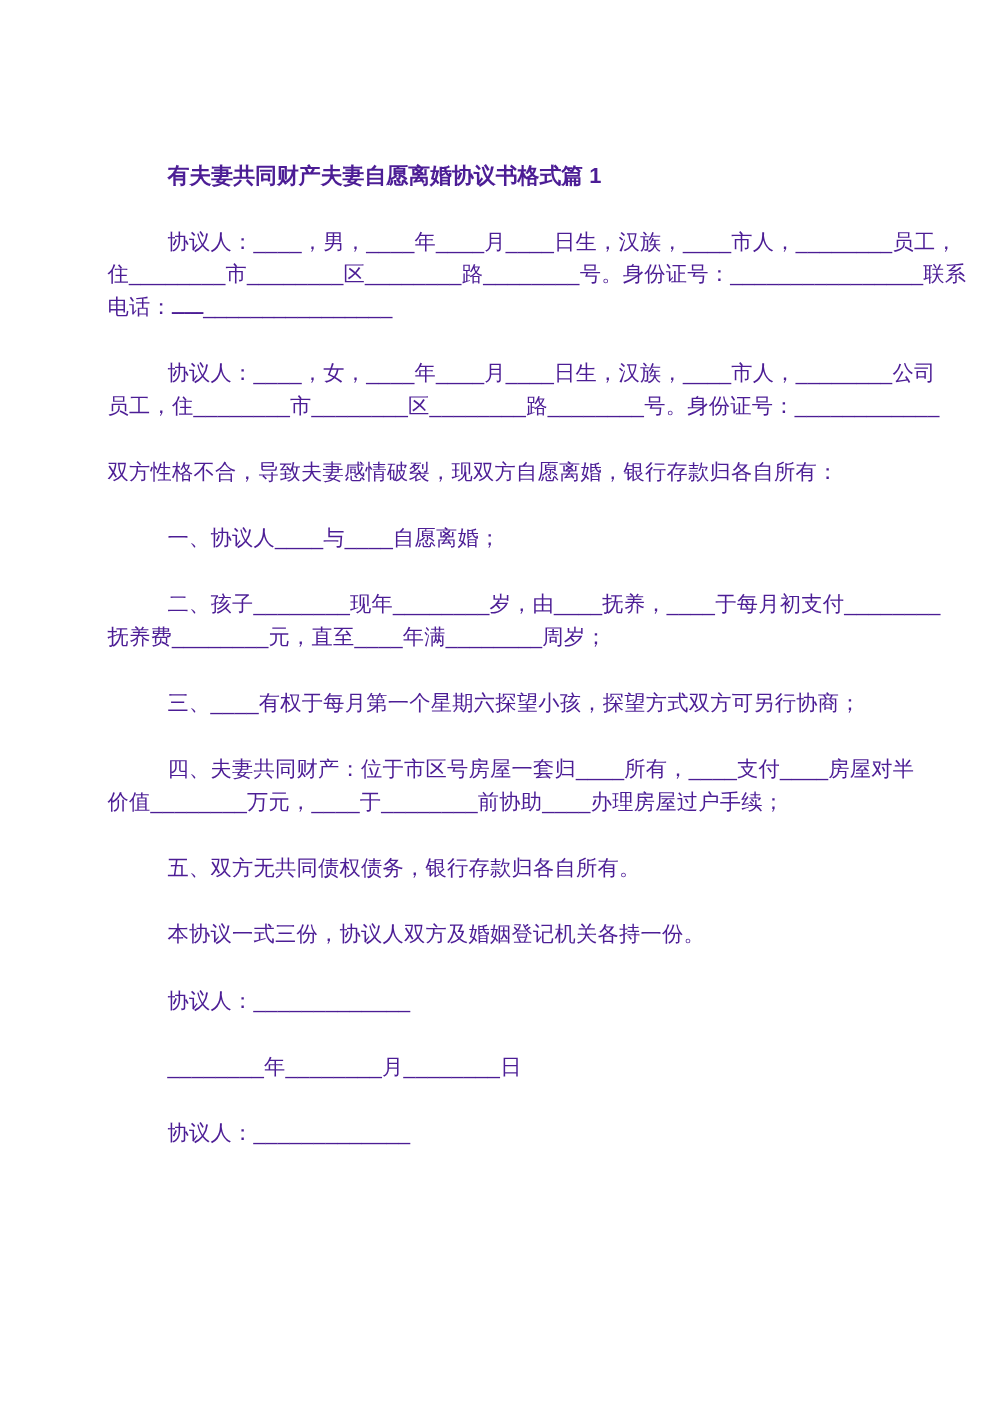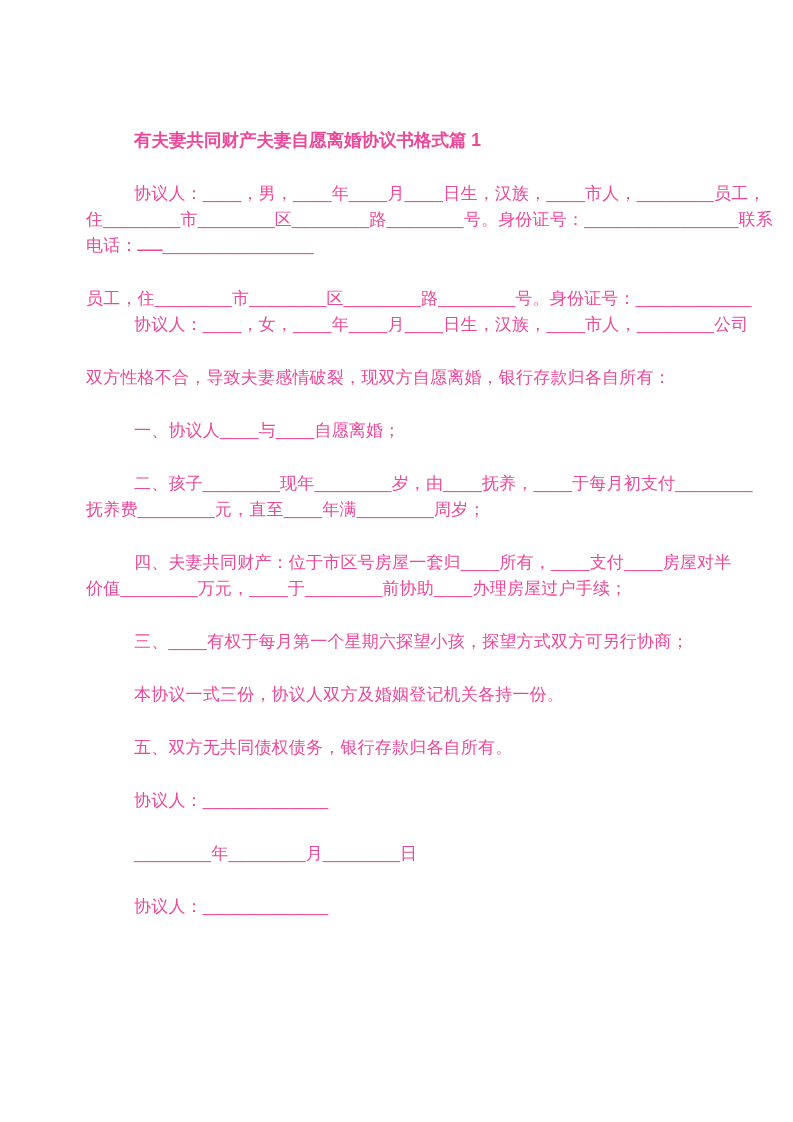--- a/index.html
+++ b/index.html
@@ -8,21 +8,21 @@
     background: #ffffff;
   }
   .page {
     position: relative;
     width: 793px;
     height: 1122px;
     background: #ffffff;
     overflow: hidden;
     box-sizing: border-box;
     padding: 127px 80px 16px 86px;
-    color: #ec4899;
+    color: #4c1d95;
     font-family: "Liberation Sans", "DejaVu Sans", sans-serif;
     font-size: 17px;
     line-height: 26px;
   }
   .title {
     font-size: 17.5px;
     font-weight: 700;
     margin: 0 0 28px 0;
     text-indent: 48px;
     white-space: nowrap;
@@ -46,52 +46,52 @@
 
   <h1 class="title">有夫妻共同财产夫妻自愿离婚协议书格式篇 1</h1>
 
   <div class="para">
     <div class="line indent">协议人：____，男，____年____月____日生，汉族，____市人，________员工，</div>
     <div class="line">住________市________区________路________号。身份证号：________________联系</div>
     <div class="line">电话：ـــــ________________</div>
   </div>
 
   <div class="para">
+    <div class="line indent">协议人：____，女，____年____月____日生，汉族，____市人，________公司</div>
     <div class="line">员工，住________市________区________路________号。身份证号：____________</div>
-    <div class="line indent">协议人：____，女，____年____月____日生，汉族，____市人，________公司</div>
   </div>
 
   <div class="para">
     <div class="line">双方性格不合，导致夫妻感情破裂，现双方自愿离婚，银行存款归各自所有：</div>
   </div>
 
   <div class="para">
     <div class="line indent">一、协议人____与____自愿离婚；</div>
   </div>
 
   <div class="para">
     <div class="line indent">二、孩子________现年________岁，由____抚养，____于每月初支付________</div>
     <div class="line">抚养费________元，直至____年满________周岁；</div>
   </div>
 
   <div class="para">
+    <div class="line indent">三、____有权于每月第一个星期六探望小孩，探望方式双方可另行协商；</div>
+  </div>
+
+  <div class="para">
     <div class="line indent">四、夫妻共同财产：位于市区号房屋一套归____所有，____支付____房屋对半</div>
     <div class="line">价值________万元，____于________前协助____办理房屋过户手续；</div>
   </div>
 
   <div class="para">
-    <div class="line indent">三、____有权于每月第一个星期六探望小孩，探望方式双方可另行协商；</div>
+    <div class="line indent">五、双方无共同债权债务，银行存款归各自所有。</div>
   </div>
 
   <div class="para">
     <div class="line indent">本协议一式三份，协议人双方及婚姻登记机关各持一份。</div>
-  </div>
-
-  <div class="para">
-    <div class="line indent">五、双方无共同债权债务，银行存款归各自所有。</div>
   </div>
 
   <div class="para">
     <div class="line indent">协议人：_____________</div>
   </div>
 
   <div class="para">
     <div class="line indent">________年________月________日</div>
   </div>
 

